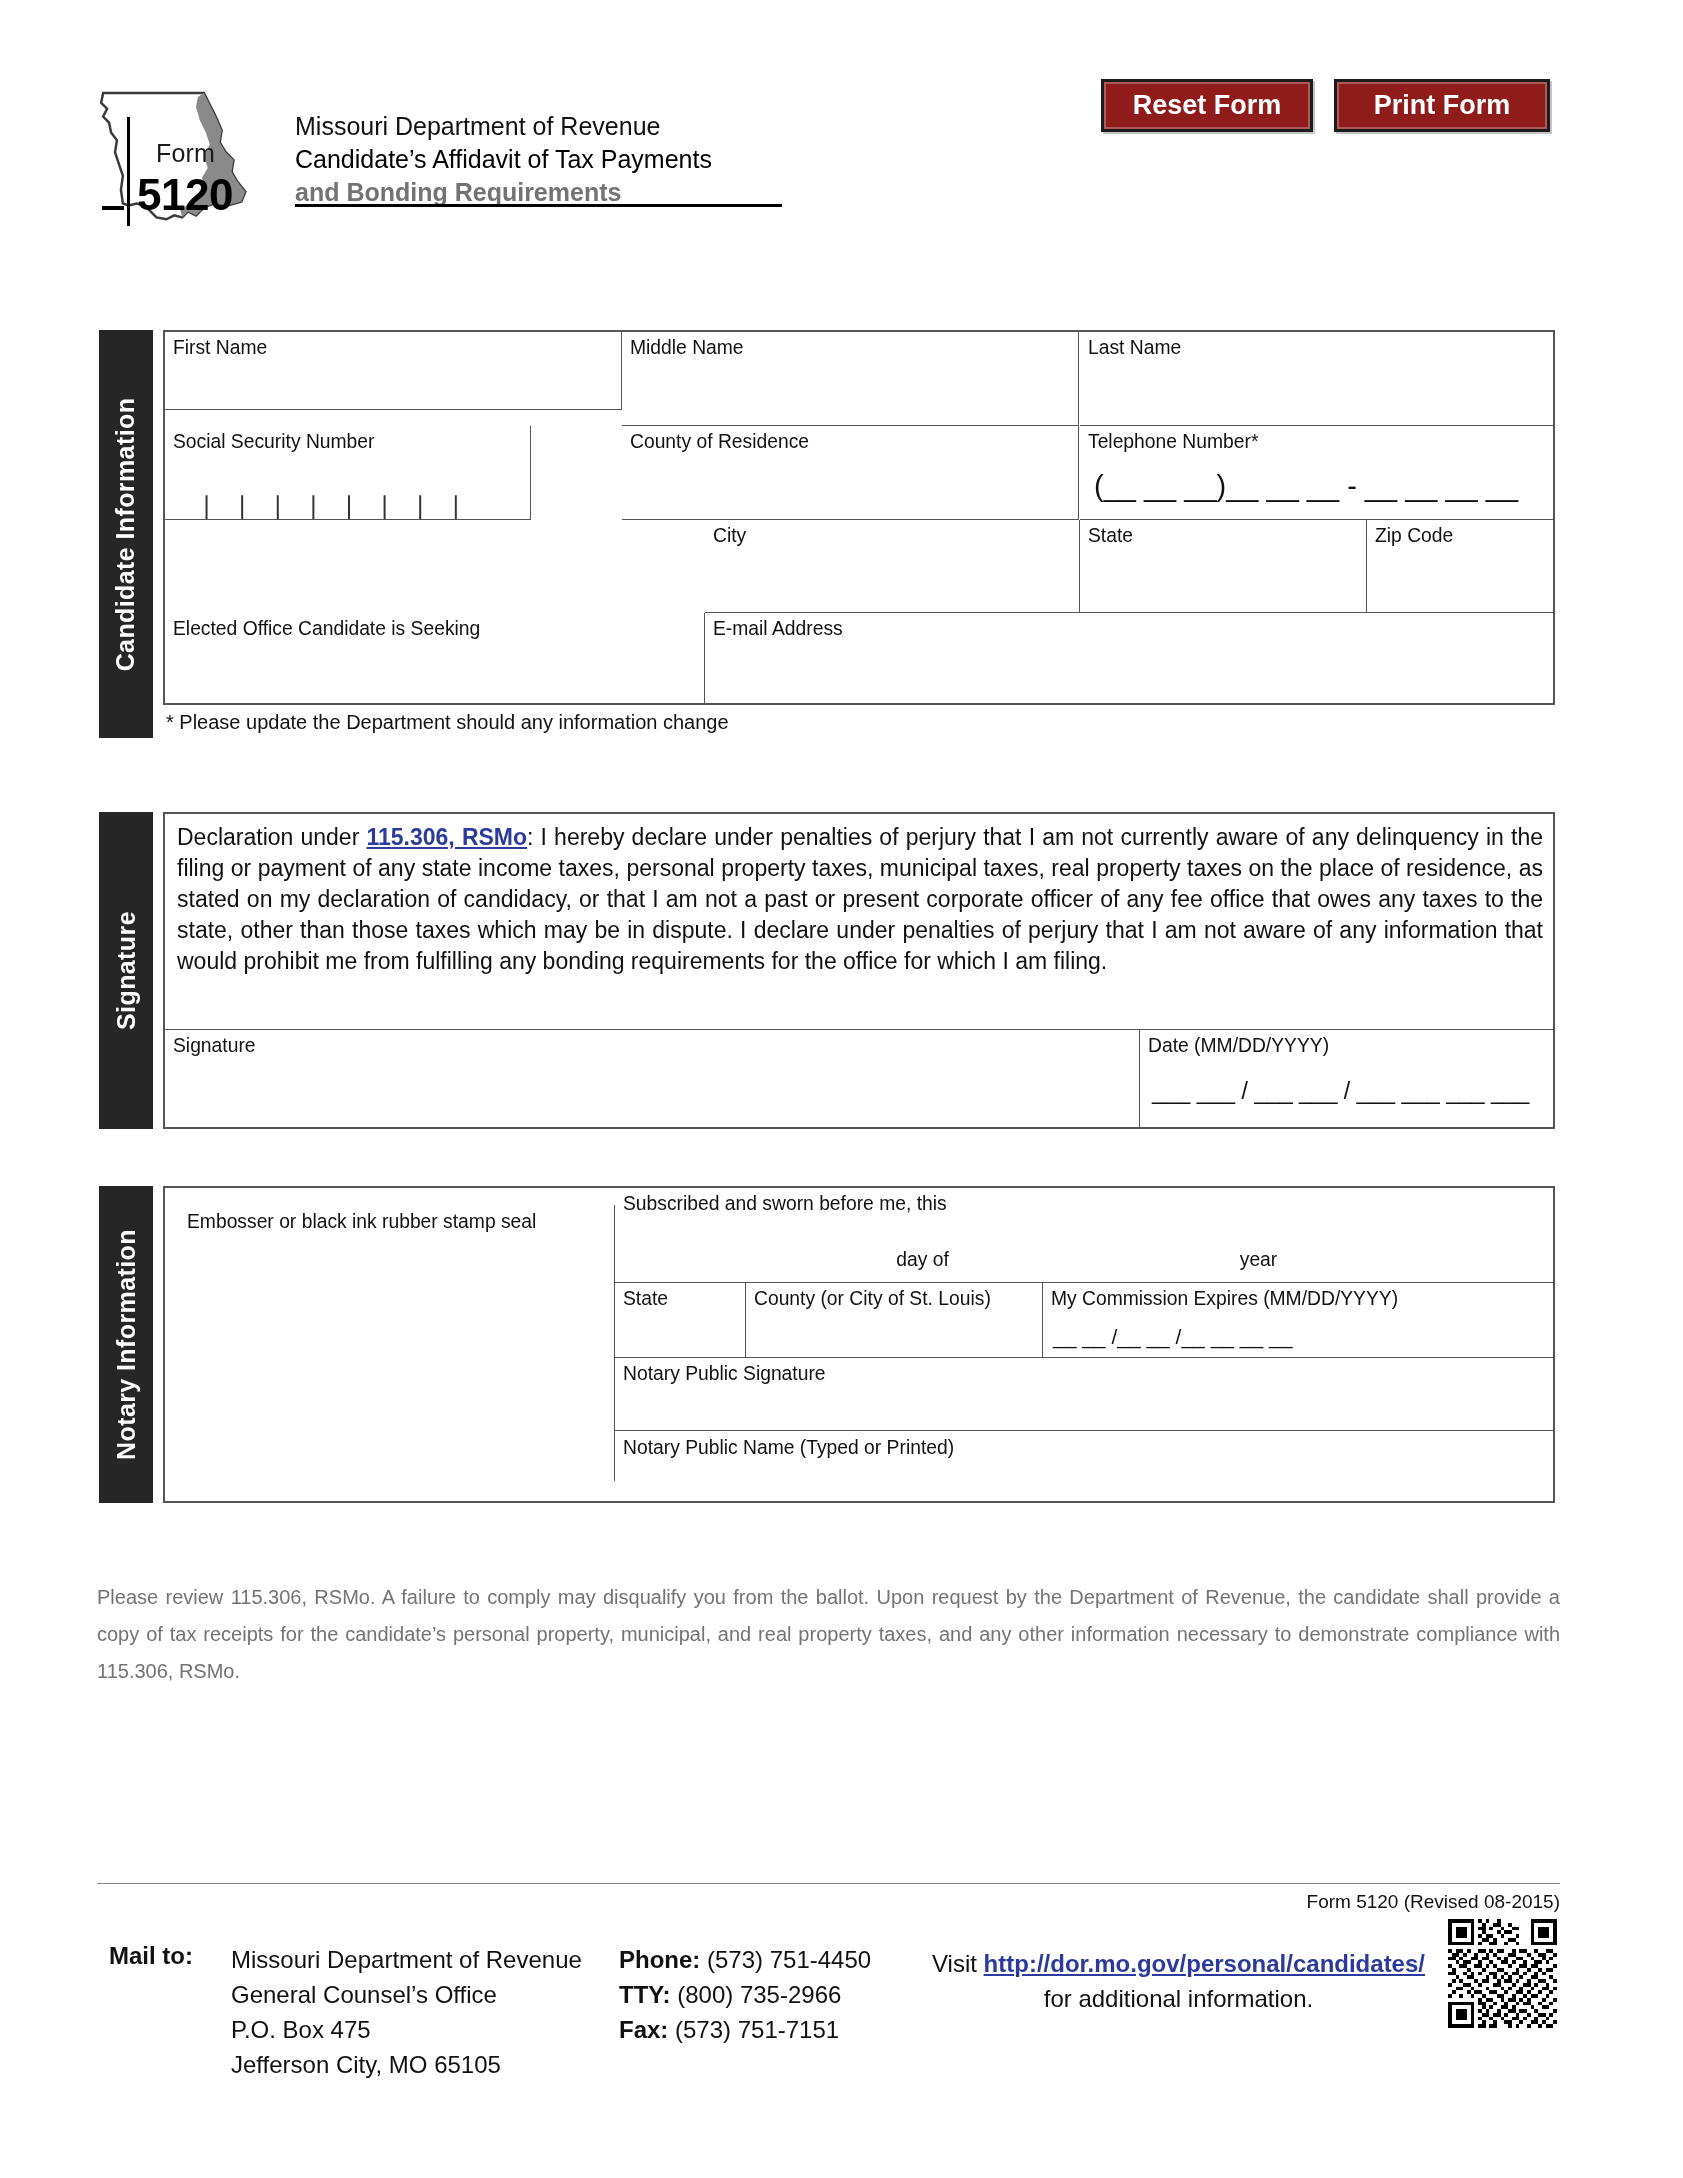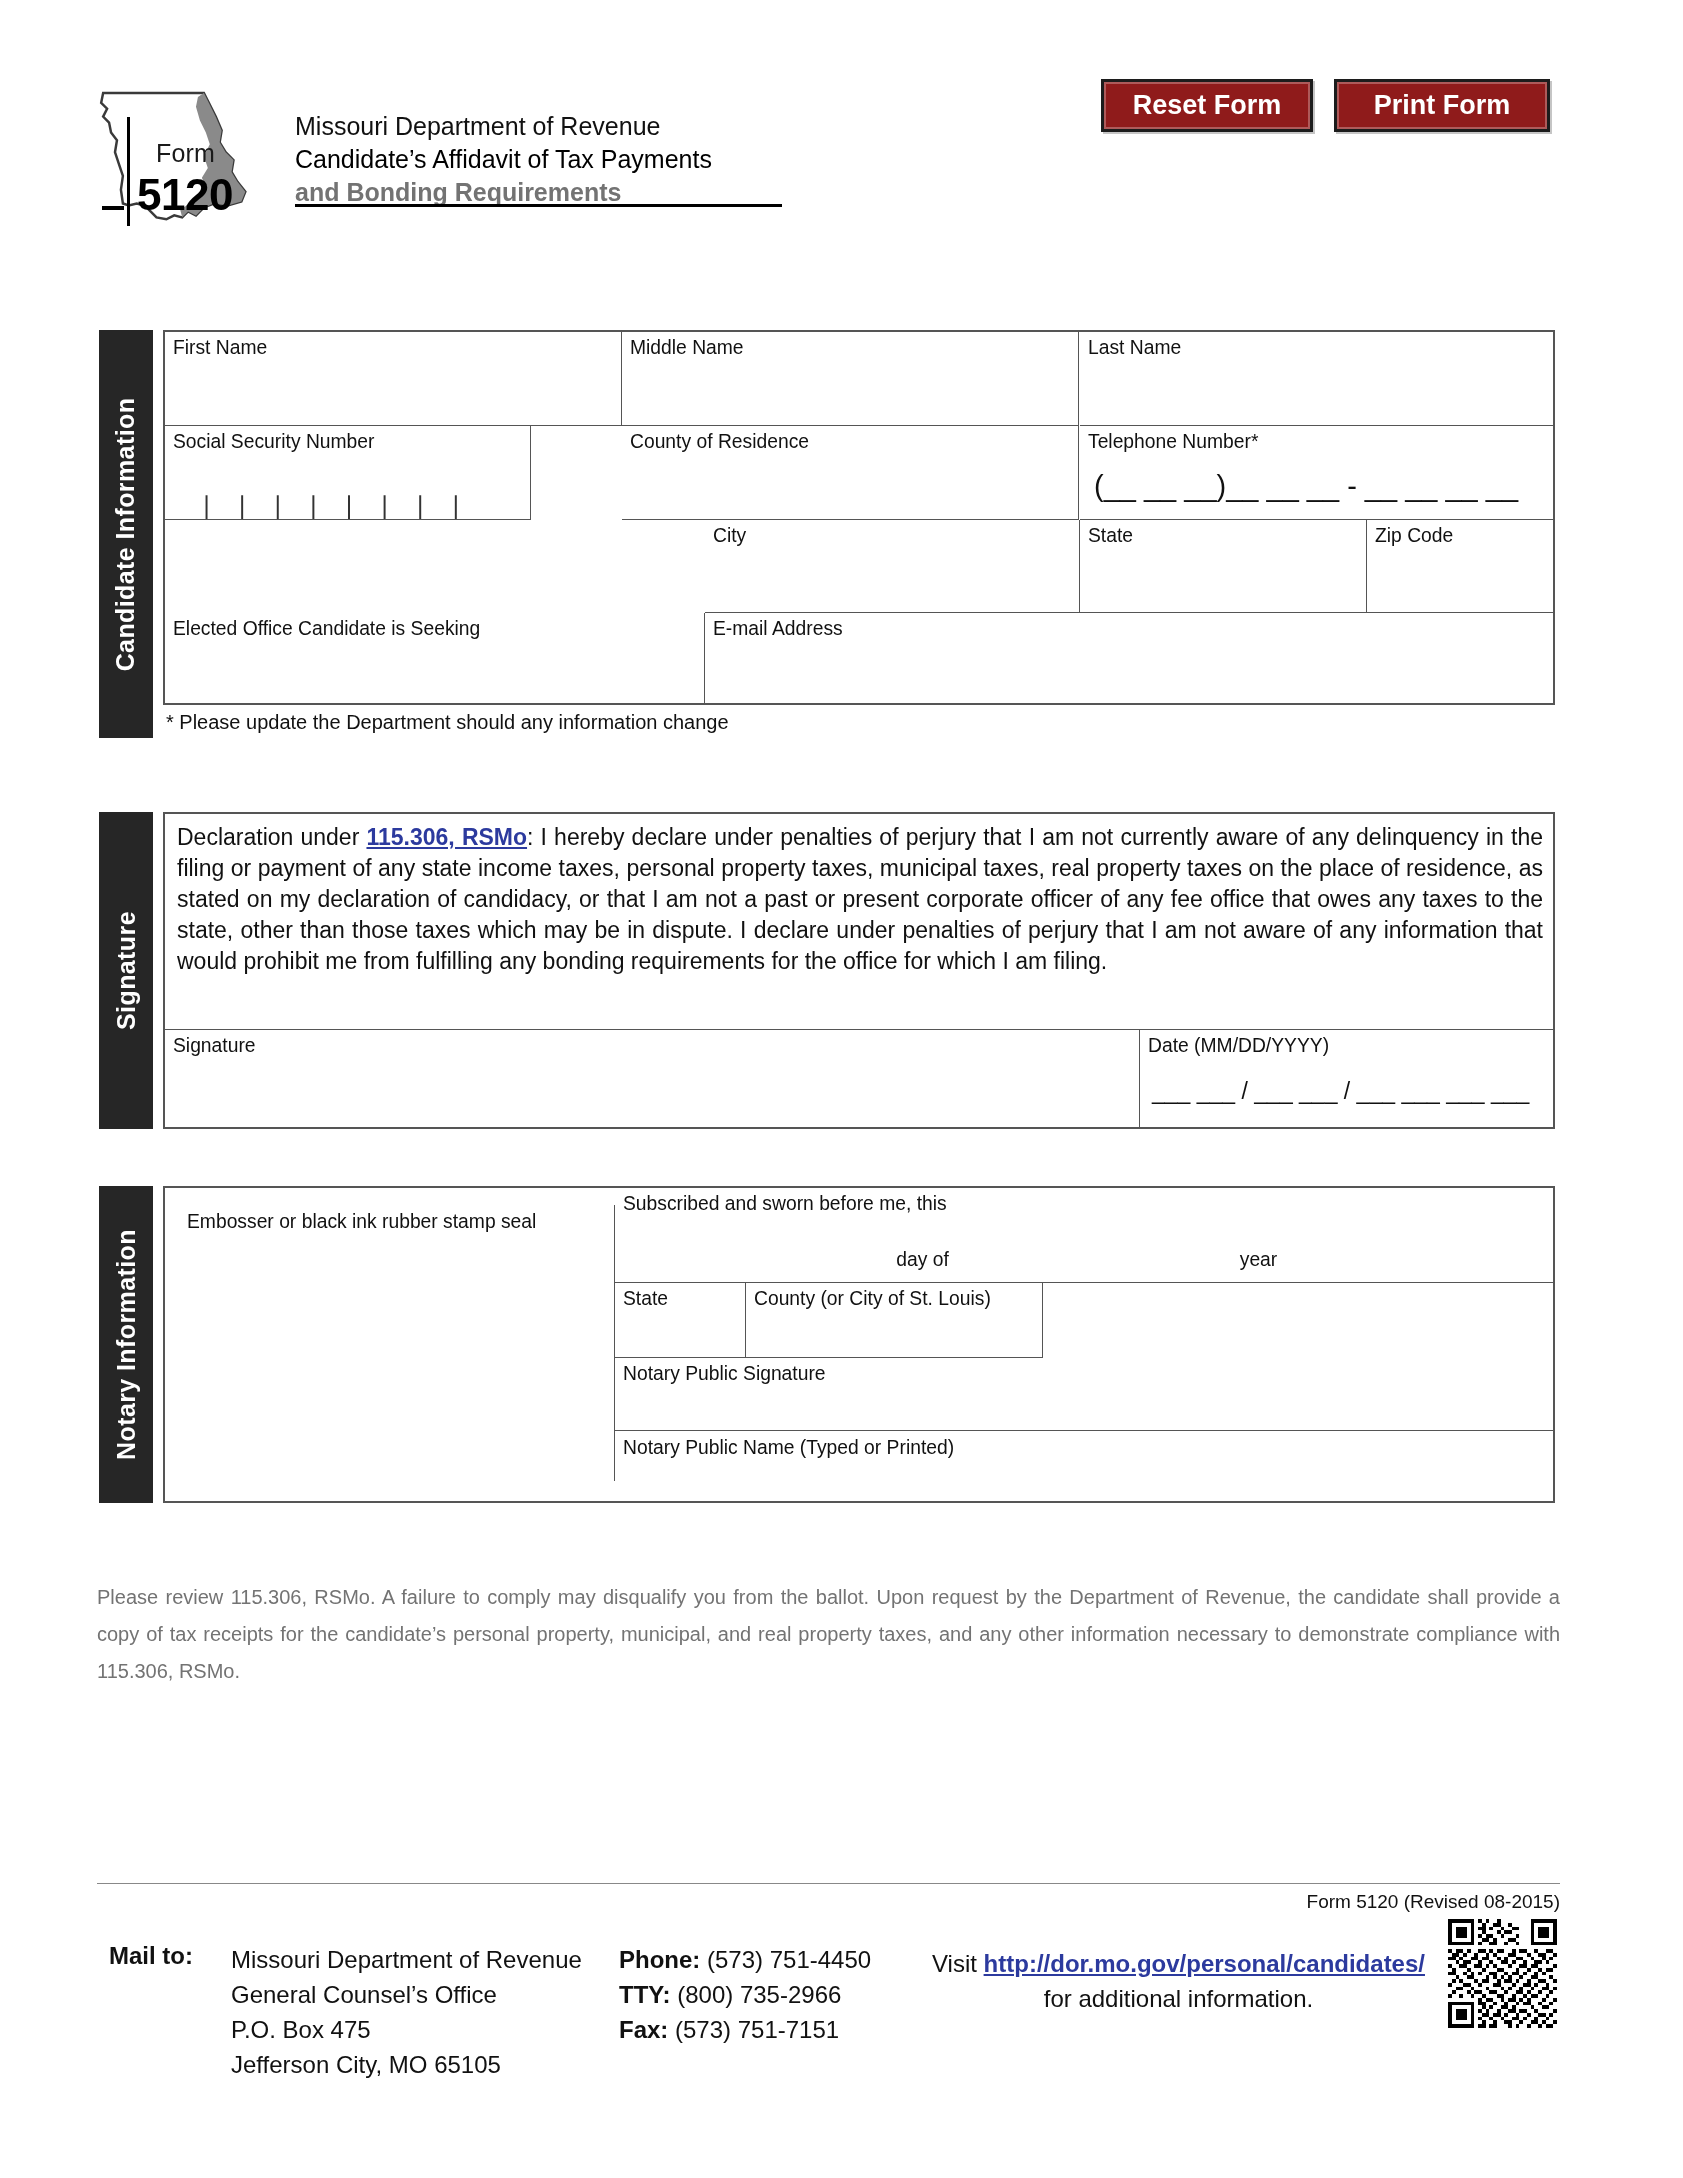--- a/index.html
+++ b/index.html
@@ -223,21 +223,21 @@
     <div class="btn-inner">Print Form</div>
   </div>
 </div>
 
 <div class="sidebar-tab" id="cand-tab">
   <span>Candidate Information</span>
 </div>
 
 <div class="box" id="cand-box">
 
-  <div class="cell" style="left:0;top:0;width:457px;height:94px;">
+  <div class="cell" style="left:0;top:0;width:457px;height:78px;">
     <div class="cell-label">First Name</div>
   </div>
   <div class="cell" style="left:457px;top:0;width:457px;height:94px;">
     <div class="cell-label">Middle Name</div>
   </div>
   <div class="cell no-r" style="left:915px;top:0;width:473px;height:94px;padding-left:48px;">
     <div class="cell-label">Last Name</div>
   </div>
 
   <div class="cell" style="left:0;top:94px;width:366px;height:94px;">
@@ -318,20 +318,24 @@
     <div class="cell-label">Subscribed and sworn before me, this</div>
     <div class="cell-label-c" style="left:248px;top:61px;width:119px;">day of</div>
     <div class="cell-label-c" style="left:584px;top:61px;width:119px;">year</div>
   </div>
 
   <div class="cell" style="left:450px;top:95px;width:131px;height:75px;">
     <div class="cell-label">State</div>
   </div>
   <div class="cell" style="left:581px;top:95px;width:297px;height:75px;">
     <div class="cell-label">County (or City of St. Louis)</div>
+  </div>
+  <div class="cell no-r" style="left:878px;top:95px;width:510px;height:75px;">
+    <div class="cell-label">My Commission Expires (MM/DD/YYYY)</div>
+    <div class="commdate-fmt">__ __ /__ __ /__ __ __ __</div>
   </div>
 
   <div class="cell no-r" style="left:450px;top:170px;width:938px;height:73px;">
     <div class="cell-label">Notary Public Signature</div>
   </div>
 
   <div class="cell no-r no-b" style="left:450px;top:244px;width:938px;height:69px;">
     <div class="cell-label">Notary Public Name (Typed or Printed)</div>
   </div>
 </div>

